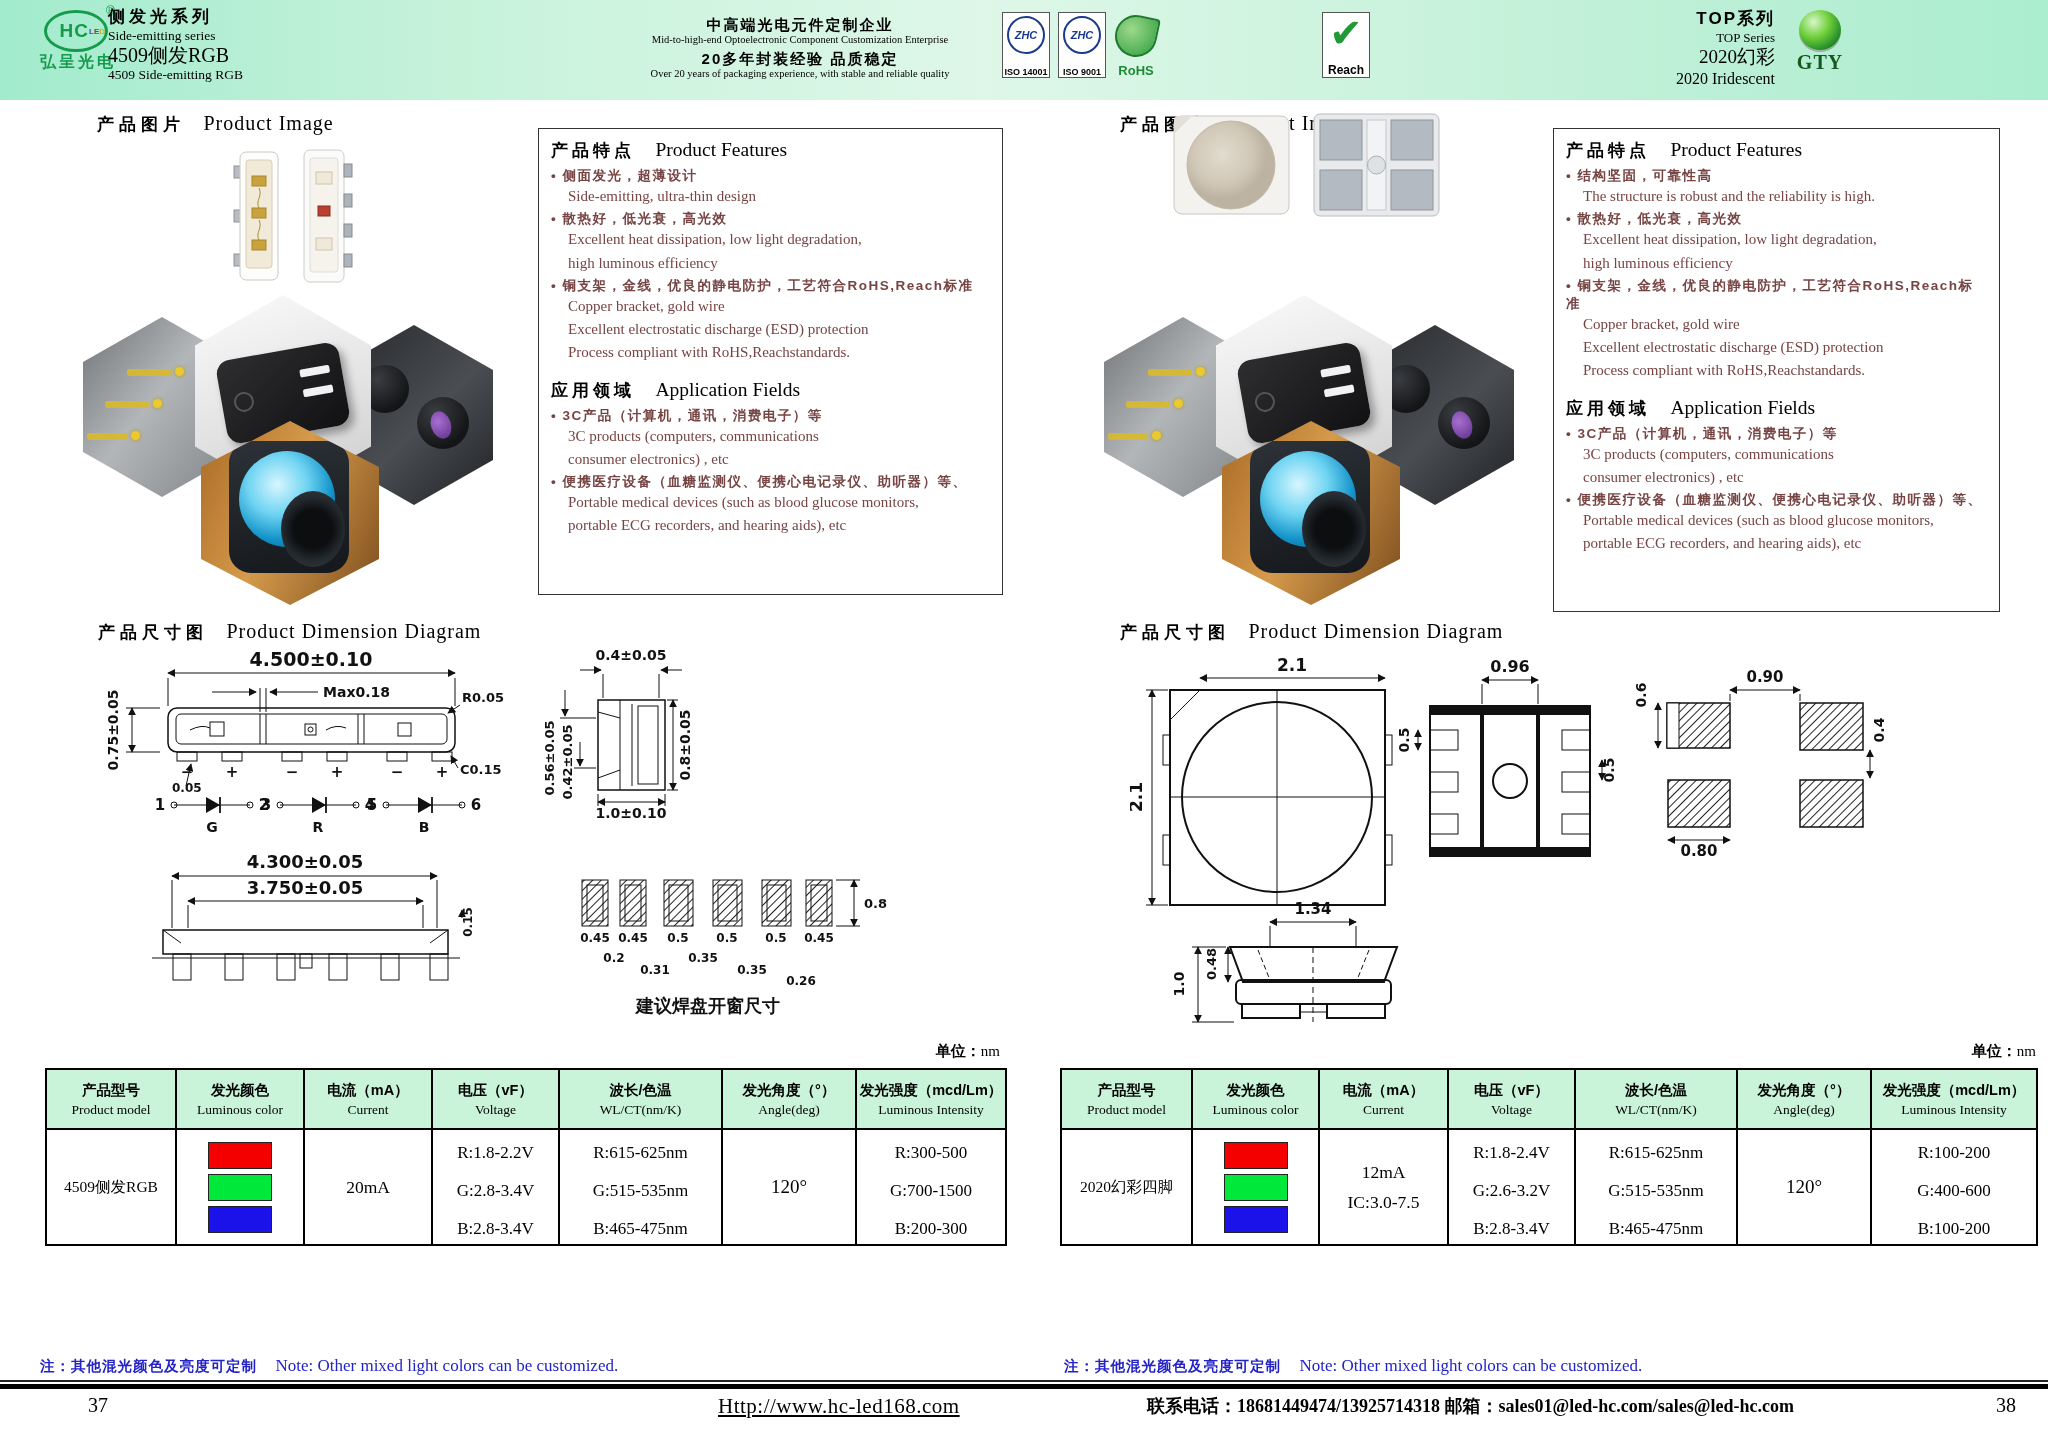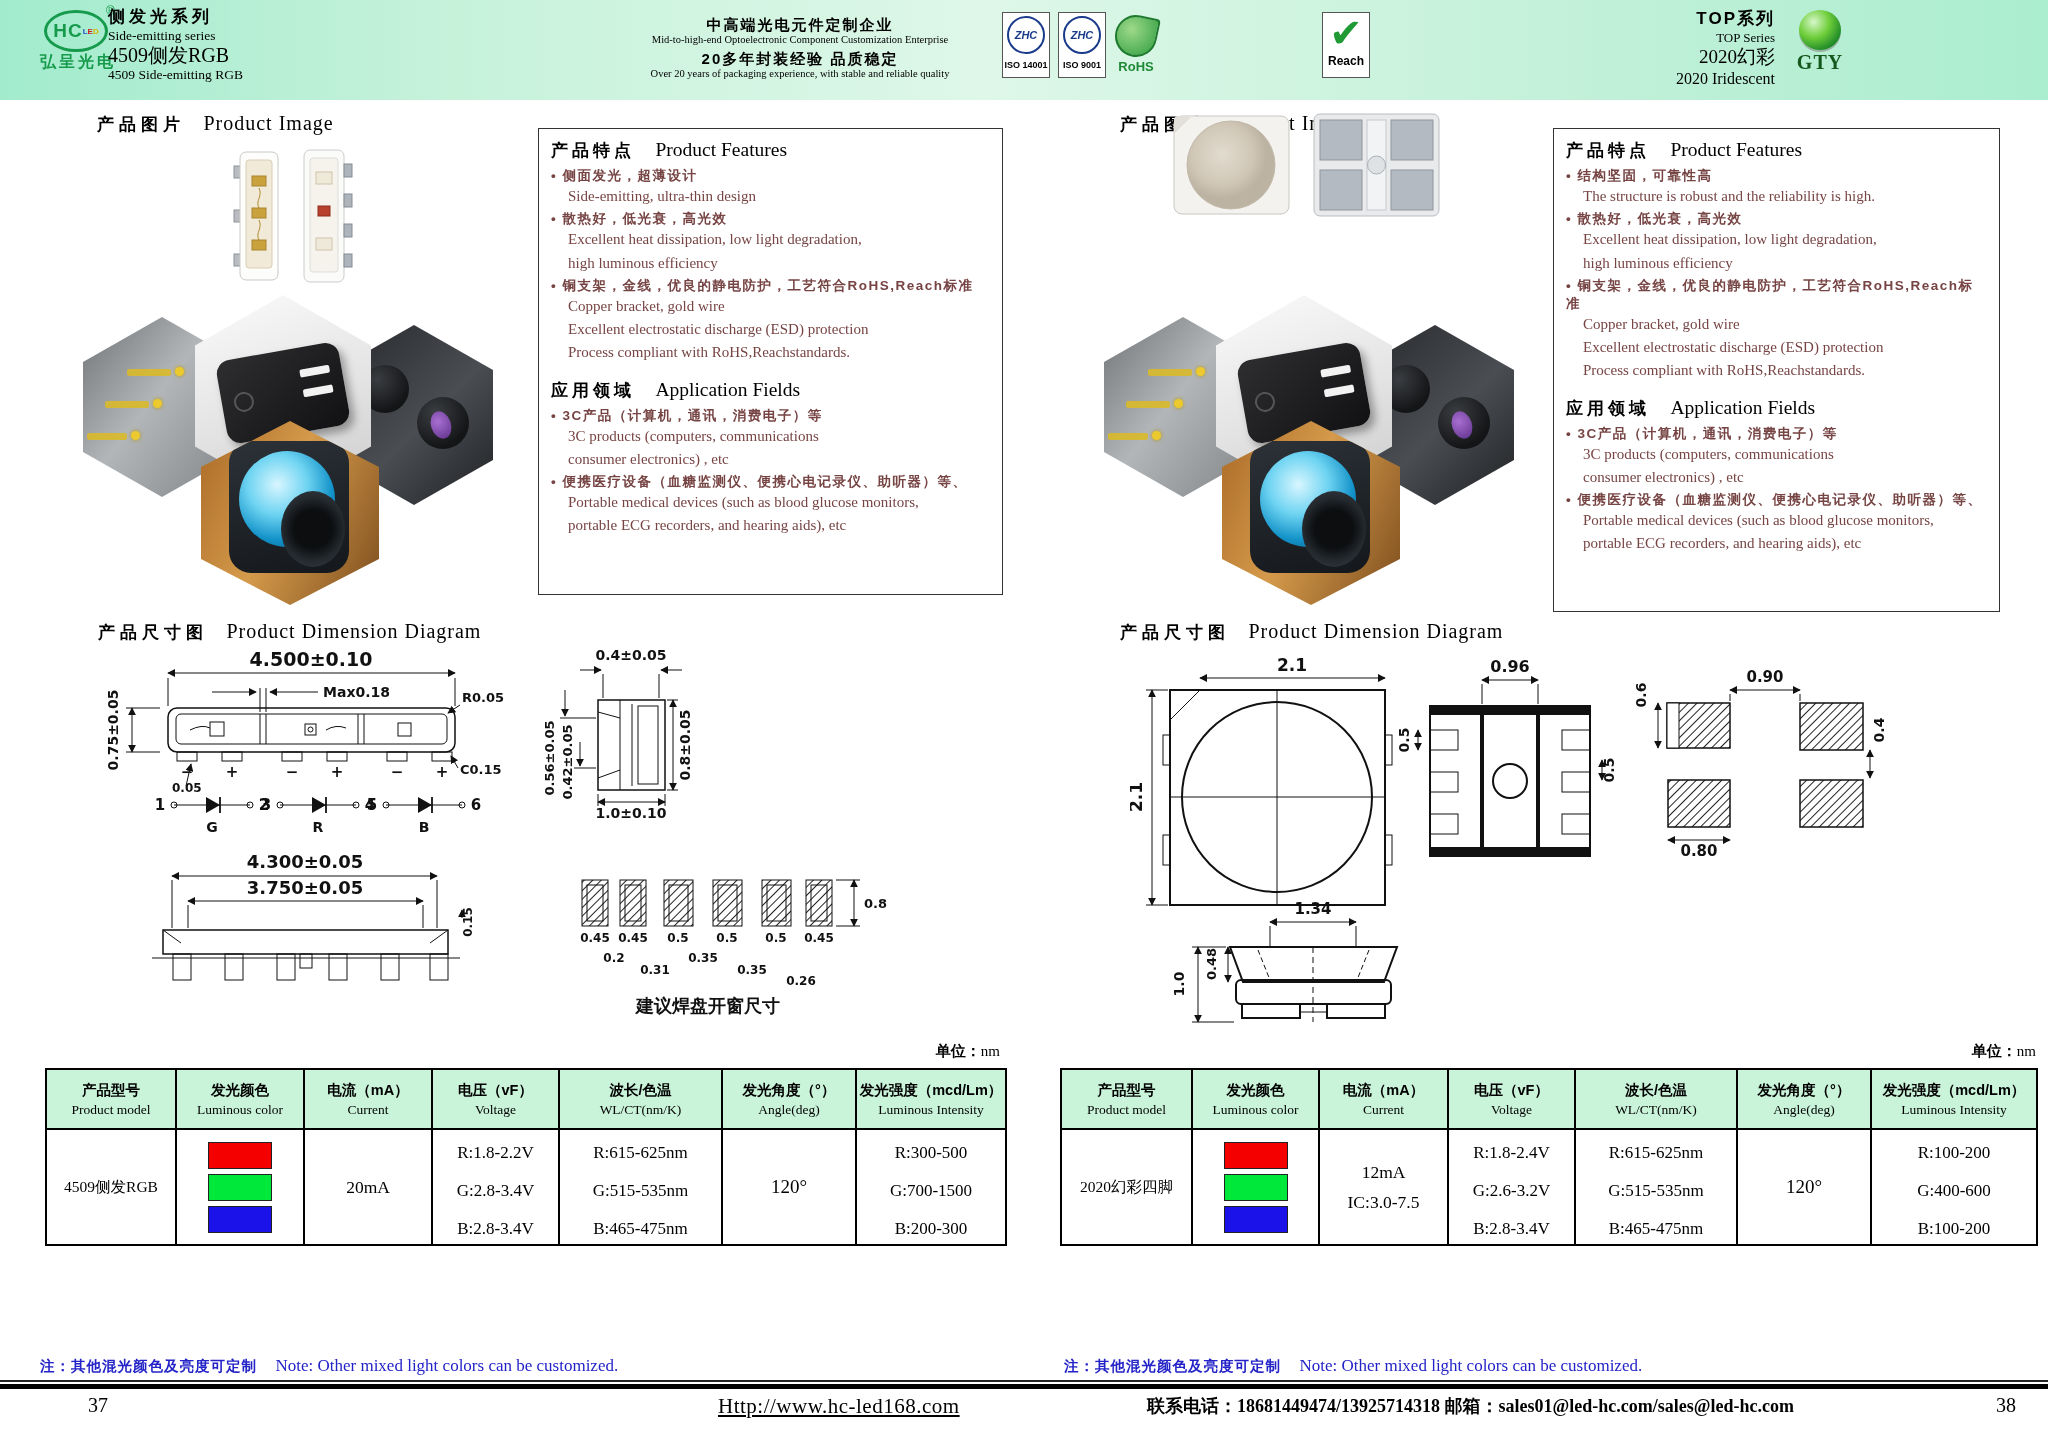--- a/index.html
+++ b/index.html
@@ -2,36 +2,36 @@
 <html><head>
 <meta charset="utf-8">
 <style>
   html,body{margin:0;padding:0;background:#888;}
   .sheet{position:relative;width:2048px;height:1448px;background:#ffffff;overflow:hidden;
          font-family:"Liberation Sans","DejaVu Sans",sans-serif;color:#000;}
   
   .band{position:absolute;left:0;top:0;width:2048px;height:100px;
         background:linear-gradient(90deg,#a2ebcd 0%,#c6f2da 22%,#def7e8 48%,#c4f1d9 75%,#abedcf 100%);}
   .logo-ell{position:absolute;left:44px;top:10px;width:58px;height:36px;border:3px solid #169a4b;border-radius:50%;
-            display:flex;align-items:center;justify-content:center;background:transparent;}
+            display:flex;align-items:center;justify-content:flex-end;background:transparent;}
   .logo-hc{font-weight:bold;font-size:19px;color:#169a4b;letter-spacing:1px;}
   .logo-led{font-size:8px;font-weight:bold;}
   .logo-led b:nth-child(1){color:#2255cc}.logo-led b:nth-child(2){color:#cc2222}.logo-led b:nth-child(3){color:#d9b400}
   .logo-reg{position:absolute;left:106px;top:4px;font-size:12px;color:#169a4b;}
   .logo-cn{position:absolute;left:40px;top:52px;font-size:16px;font-weight:bold;color:#169a4b;letter-spacing:3px;}
   .ser-l{position:absolute;left:108px;top:8px;line-height:1.05;}
   .ser-l .c1{font-size:17px;font-weight:bold;letter-spacing:4px;}
   .ser-l .e1{font-size:13.5px;font-family:"Liberation Serif",serif;margin-top:3px;}
   .ser-l .c2{font-size:20px;font-family:"Liberation Serif",serif;margin-top:2px;}
   .ser-l .e2{font-size:13.5px;font-family:"Liberation Serif",serif;margin-top:2px;}
   .ctr{position:absolute;left:640px;top:16px;width:320px;text-align:center;line-height:1.2;}
   .ctr .c{font-size:15px;font-weight:bold;letter-spacing:2px;}
   .ctr .e{font-size:10.5px;font-family:"Liberation Serif",serif;margin-bottom:3px;}
   .cert{position:absolute;top:12px;width:48px;height:66px;background:#fff;border:1px solid #555;
-        display:flex;flex-direction:column;align-items:center;justify-content:flex-start;padding-top:3px;box-sizing:border-box;}
+        display:flex;flex-direction:column;align-items:center;justify-content:space-between;padding-top:3px;box-sizing:border-box;}
   .zhc{width:34px;height:34px;border:2px solid #1a3a8c;border-radius:50%;display:flex;align-items:center;justify-content:center;
        color:#1a3a8c;font-size:11px;font-weight:bold;font-style:italic;}
   .certcap{font-size:9px;margin-top:6px;font-weight:bold;}
   .leafbox{border:none;background:transparent;}
   .leaf{width:38px;height:38px;border-radius:50% 4px 50% 50%;background:radial-gradient(circle at 35% 35%,#9ed98a,#2f9e3f);
         transform:rotate(12deg);border:2px solid #1f7a2f;}
   .rohs{color:#1f8a35;font-weight:bold;font-size:13px;margin-top:2px;}
   .chk{font-size:40px;line-height:34px;color:#1f9a35;font-weight:bold;}
   .reach{font-size:12px;font-weight:bold;margin-top:4px;}
   .ser-r{position:absolute;left:1630px;top:10px;width:145px;text-align:right;line-height:1.1;}

